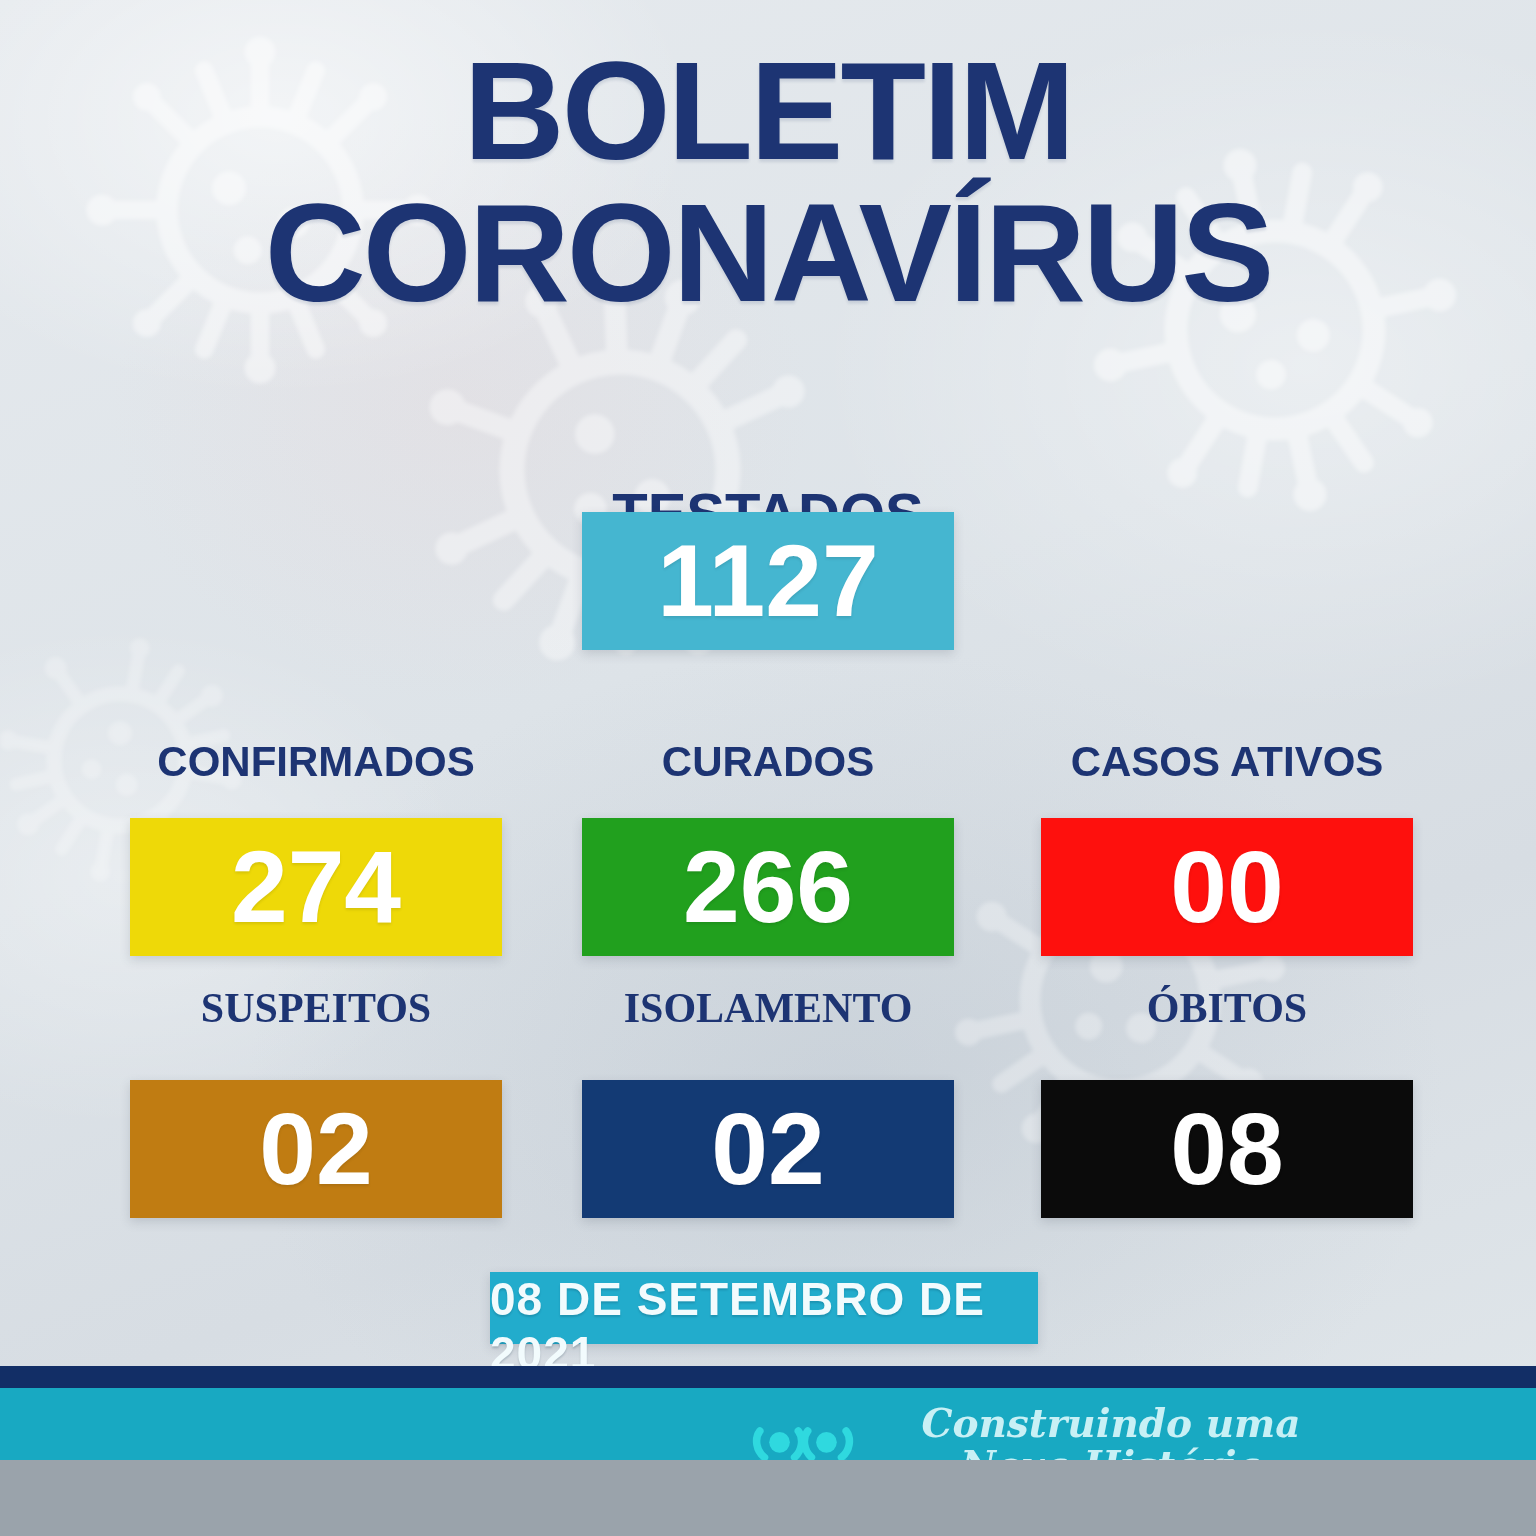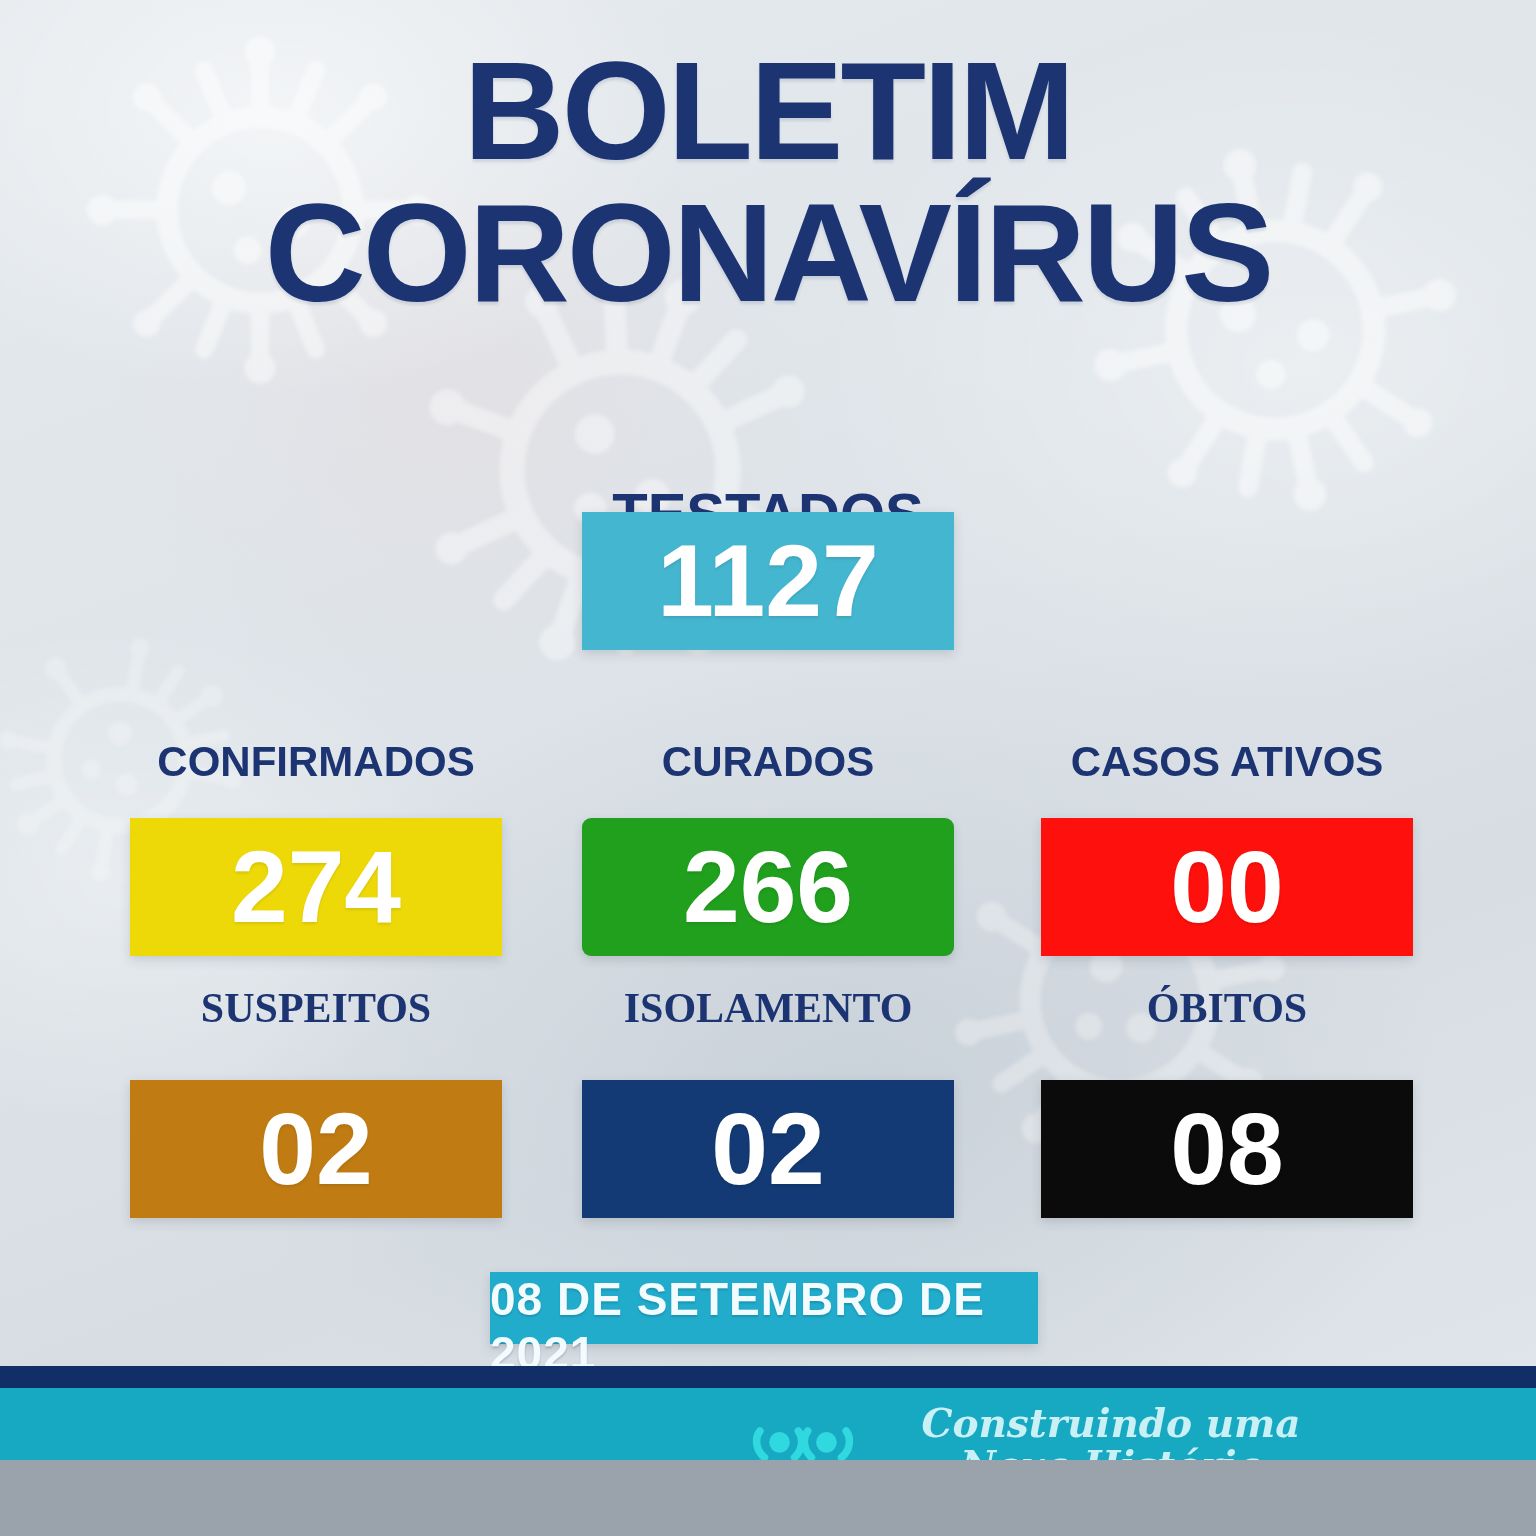--- a/index.html
+++ b/index.html
@@ -138,21 +138,21 @@
   <div class="stat-box box-feat" style="background: rgb(69, 182, 208);">
     <span class="stat-value">1127</span>
   </div>
 
   <div class="stat-label lbl-r1 col-a">CONFIRMADOS</div>
   <div class="stat-box box-r1 col-a" style="background: rgb(238, 217, 8);">
     <span class="stat-value">274</span>
   </div>
 
   <div class="stat-label lbl-r1 col-b">CURADOS</div>
-  <div class="stat-box box-r1 col-b" style="background: rgb(33, 160, 30); border-radius: 9px;">
+  <div class="stat-box box-r1 col-b" style="background: rgb(33, 160, 30);">
     <span class="stat-value">266</span>
   </div>
 
   <div class="stat-label lbl-r1 col-c">CASOS ATIVOS</div>
   <div class="stat-box box-r1 col-c" style="background: rgb(254, 16, 13);">
     <span class="stat-value">00</span>
   </div>
 
   <div class="stat-label lbl-r2 col-a">SUSPEITOS</div>
   <div class="stat-box box-r2 col-a" style="background: rgb(192, 124, 18);">

